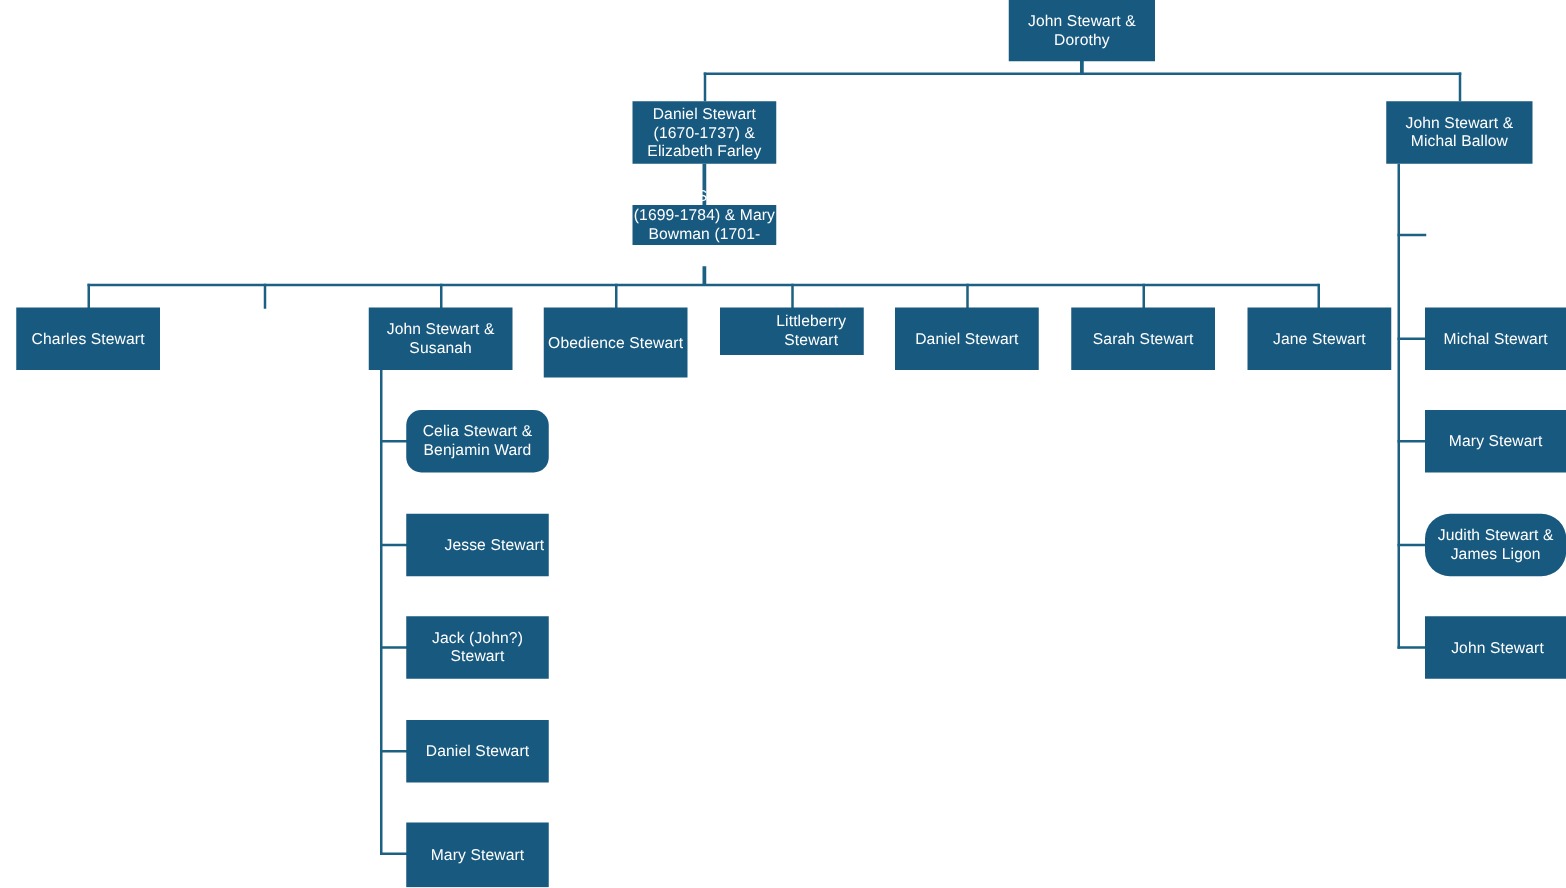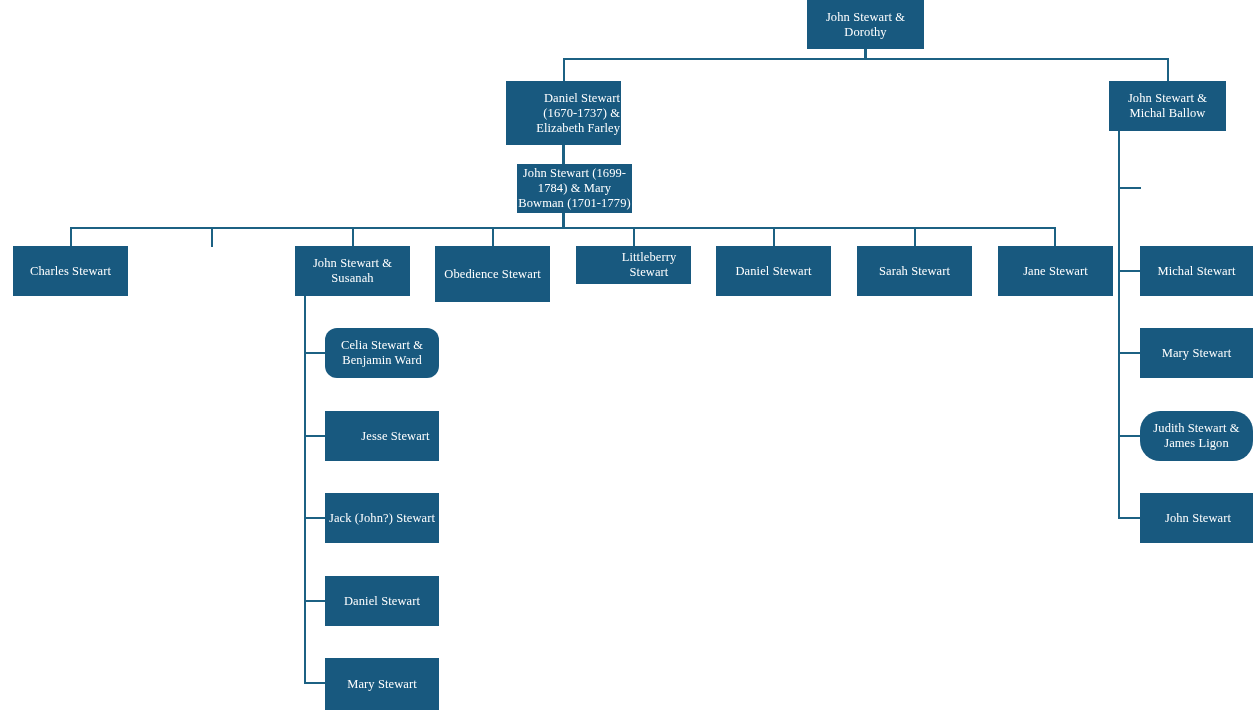--- a/index.html
+++ b/index.html
@@ -10,21 +10,20 @@
   }
   body {
     font-family: "Liberation Sans", sans-serif;
   }
   #chart-canvas {
     position: relative;
     width: 1253px;
     height: 710px;
     background: #ffffff;
     overflow: hidden;
-    font-family: Liberation Serif, serif;
   }
   .node {
     position: absolute;
     box-sizing: border-box;
     background: #18597f;
     color: #ffffff;
     display: flex;
     align-items: center;
     justify-content: center;
     text-align: center;
@@ -84,29 +83,29 @@
   <div class="conn h" style="left:1118px; top:187px; width:23px;"></div>
   <div class="conn h" style="left:1118px; top:270px; width:23px;"></div>
   <div class="conn h" style="left:1118px; top:352px; width:23px;"></div>
   <div class="conn h" style="left:1118px; top:435px; width:23px;"></div>
   <div class="conn h" style="left:1118px; top:517px; width:23px;"></div>
 
   <div class="node" style="left:807px; top:0px; width:117px; height:49px;">
     <span class="node-label">John Stewart &amp; Dorothy</span>
   </div>
 
-  <div class="node clip" style="left:506px; top:81px; width:115px; height:64px;text-align:right;">
+  <div class="node clip" style="left:506px; top:81px; width:115px; height:50px;">
     <span class="node-label">Daniel Stewart (1670-1737) &amp; Elizabeth Farley</span>
   </div>
 
   <div class="node clip" style="left:1109px; top:81px; width:117px; height:50px;">
     <span class="node-label">John Stewart &amp; Michal Ballow</span>
   </div>
 
-  <div class="node clip" style="left:517px; top:164px; width:115px; height:49px;">
+  <div class="node clip" style="left:506px; top:164px; width:115px; height:32px;">
     <span class="node-label">John Stewart (1699-1784) &amp; Mary Bowman (1701-1779)</span>
   </div>
 
   <div class="node" style="left:13px; top:246px; width:115px; height:50px;">
     <span class="node-label">Charles Stewart</span>
   </div>
   <div class="node" style="left:295px; top:246px; width:115px; height:50px;">
     <span class="node-label">John Stewart &amp; Susanah</span>
   </div>
   <div class="node" style="left:435px; top:246px; width:115px; height:56px;">

